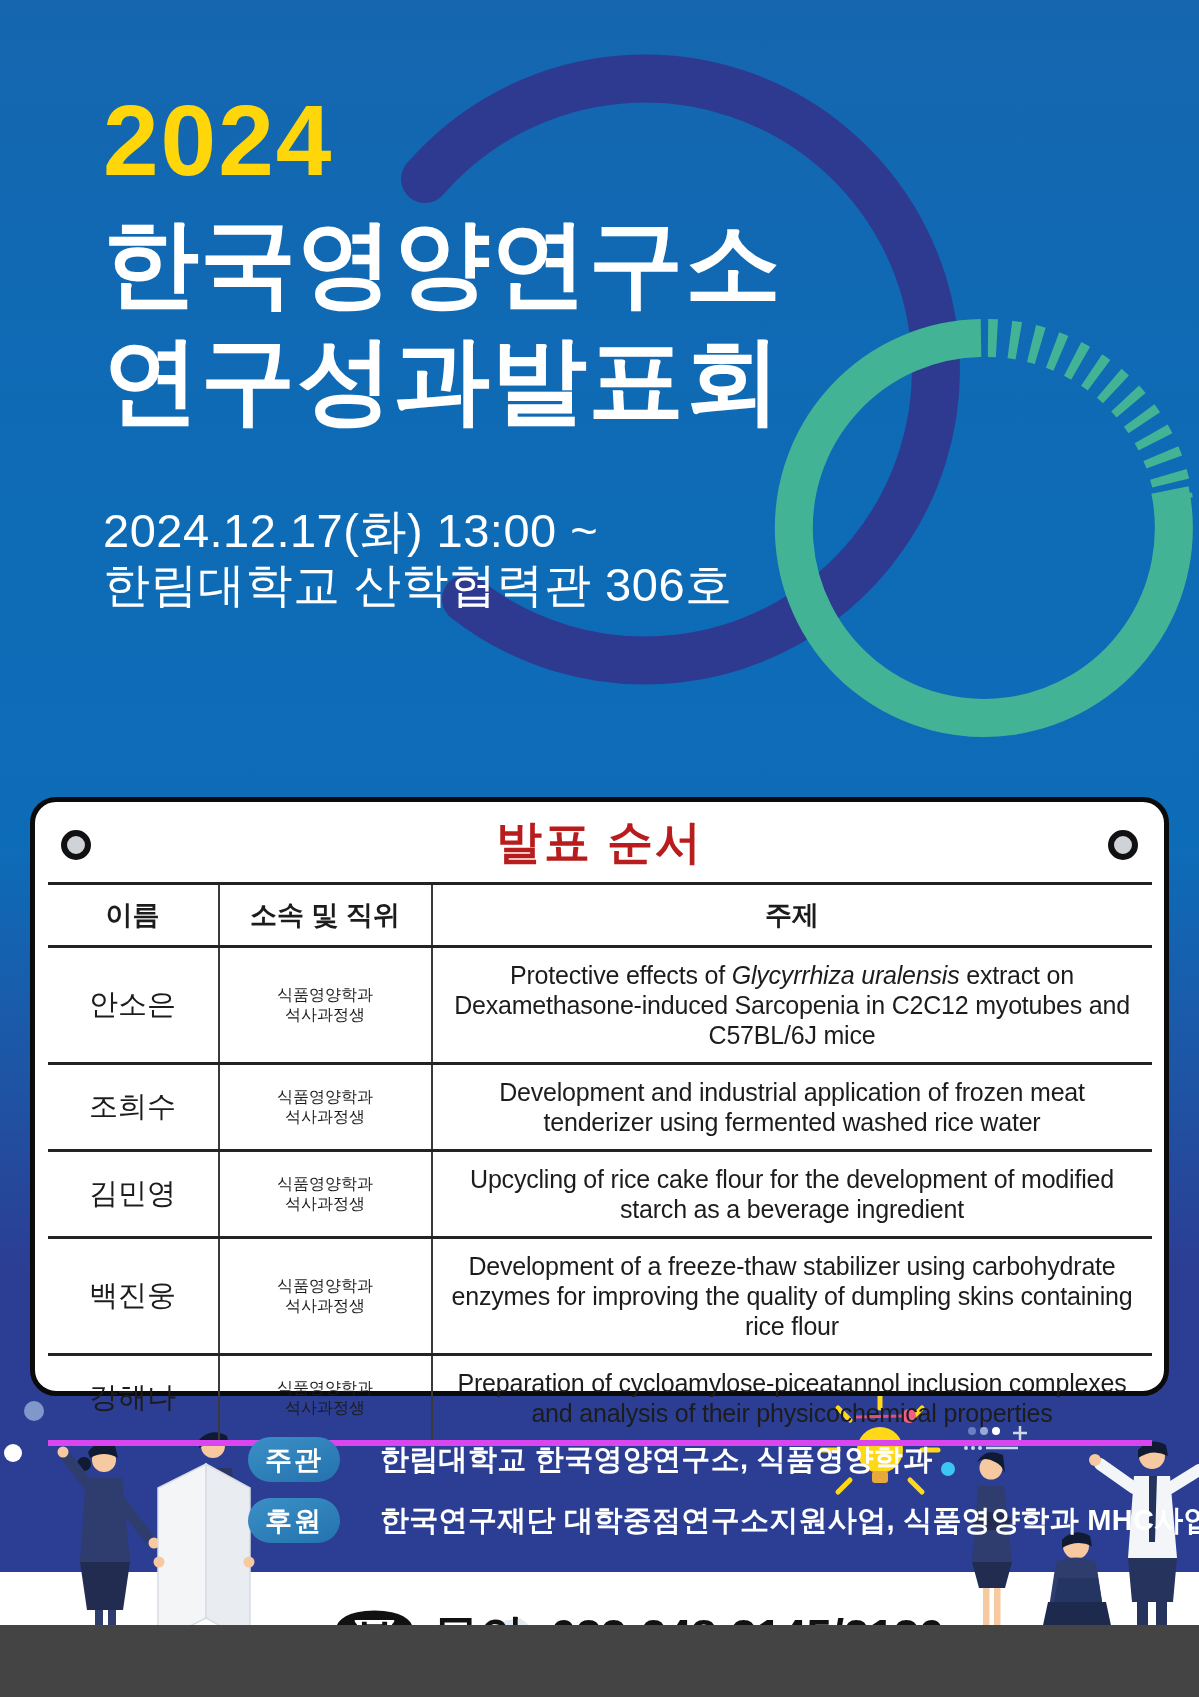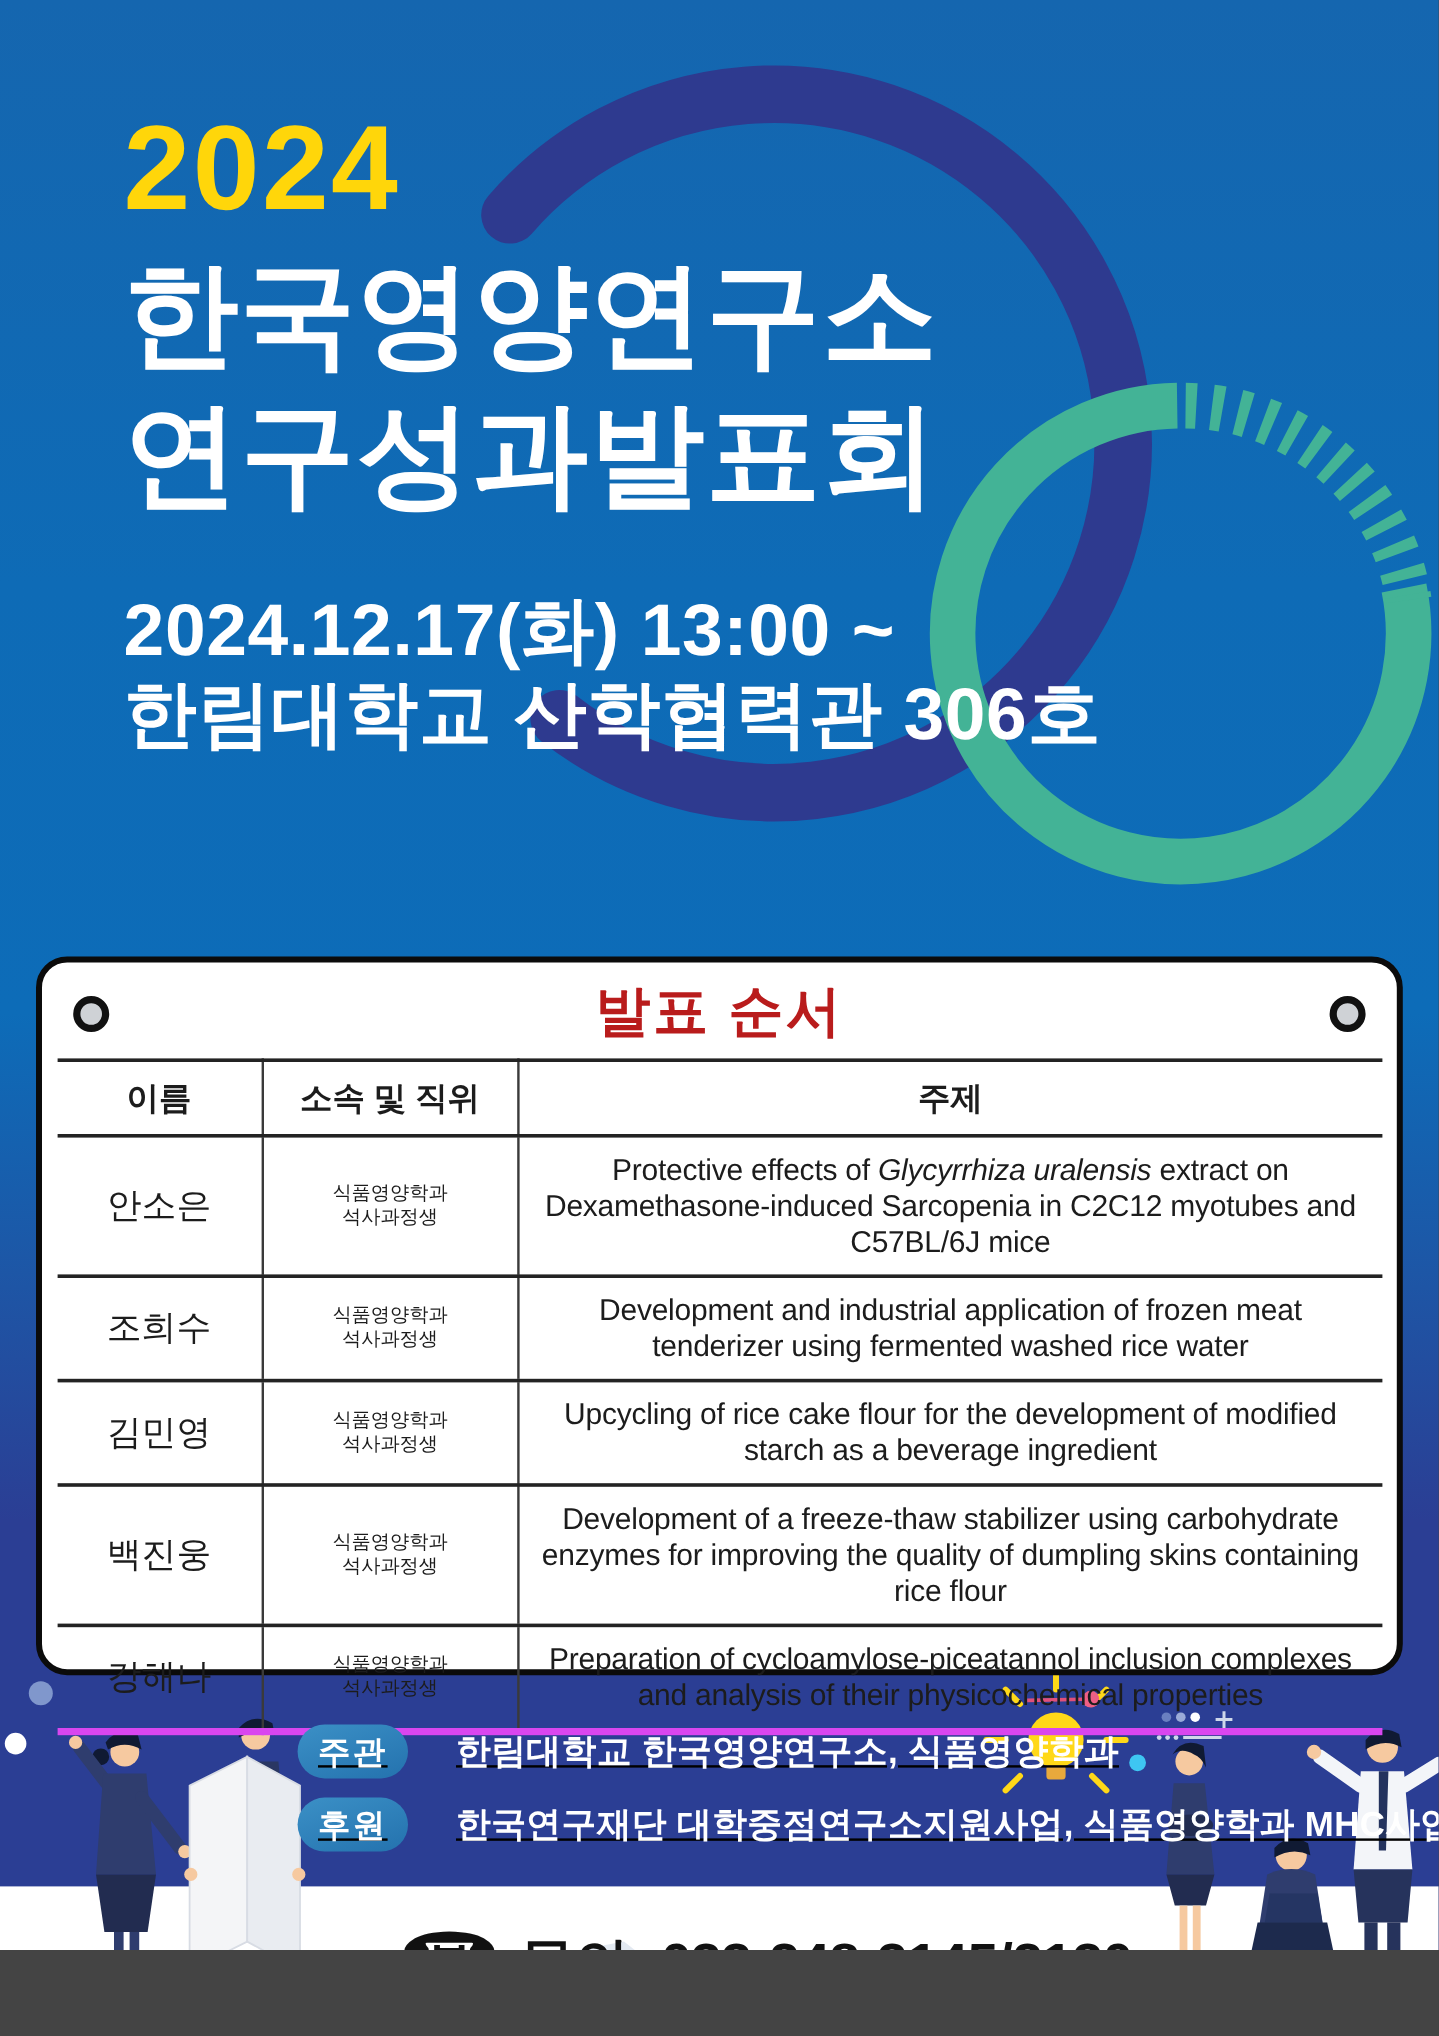--- a/index.html
+++ b/index.html
@@ -8,21 +8,21 @@
     font-family:"Liberation Sans","DejaVu Sans",sans-serif;
     background:linear-gradient(180deg,#1566af 0%,#0e6bb6 30%,#0d6cb8 52%,#1e55a5 66%,#2b3e94 78%,#2b3e94 100%);
   }
   svg{display:block;}
   
   .bg-deco{position:absolute;left:0;top:0;z-index:0;}
   
   .hero{position:absolute;left:103px;top:90px;z-index:1;color:#fff;}
   .hero .year{font-size:100px;font-weight:800;color:#FFD60A;letter-spacing:2px;line-height:1;}
   .hero .title{font-size:96px;font-weight:700;line-height:1.22;letter-spacing:1px;margin-top:14px;white-space:nowrap;}
-  .hero .when-block{margin-top:52px;font-size:61px;font-weight:700;line-height:1.15;letter-spacing:.5px;}
+  .hero .when-block{margin-top:66px;font-size:47px;font-weight:400;line-height:1.15;letter-spacing:.5px;}
   
   .card{
     position:absolute;left:30px;top:797px;width:1139px;height:599px;z-index:3;
     background:#ffffff;border:5px solid #0b0b0b;border-radius:26px;box-sizing:border-box;
   }
   .hole{
     position:absolute;top:28px;width:18px;height:18px;border-radius:50%;
     background:#cfd2d6;border:6px solid #111;
   }
   .hole-l{left:26px;}
@@ -39,21 +39,21 @@
   table.sched tbody tr:last-child{border-bottom:6px solid #d946ef;}
   table.sched th,table.sched td{
     text-align:center;vertical-align:middle;color:#1c1c1c;padding:9px 6px;
   }
   table.sched th{font-size:27px;font-weight:700;padding:12px 6px;}
   table.sched td.name{font-size:29px;font-weight:400;}
   table.sched td.affil{font-size:16px;line-height:1.22;}
   table.sched td.topic{font-size:25px;line-height:1.2;letter-spacing:-.2px;padding:12px 10px;}
   table.sched th:not(:last-child),table.sched td:not(:last-child){border-right:2px solid #3a3a3a;}
   
-  .band-row{position:absolute;z-index:3;display:flex;align-items:center;text-decoration:underline;}
+  .band-row{position:absolute;z-index:3;display:flex;align-items:center;}
   .band-row .pill{
     width:92px;height:45px;border-radius:23px;flex:0 0 auto;
     background:linear-gradient(160deg,#3b90c6,#2472ae);
     color:#fff;font-size:27px;font-weight:700;display:flex;align-items:center;justify-content:center;
     letter-spacing:2px;
   }
   .band-row .band-text{margin-left:40px;color:#fff;font-size:29px;font-weight:700;letter-spacing:.3px;white-space:nowrap;}
   .row-host{left:248px;top:1437px;}
   .row-sponsor{left:248px;top:1498px;}
   

